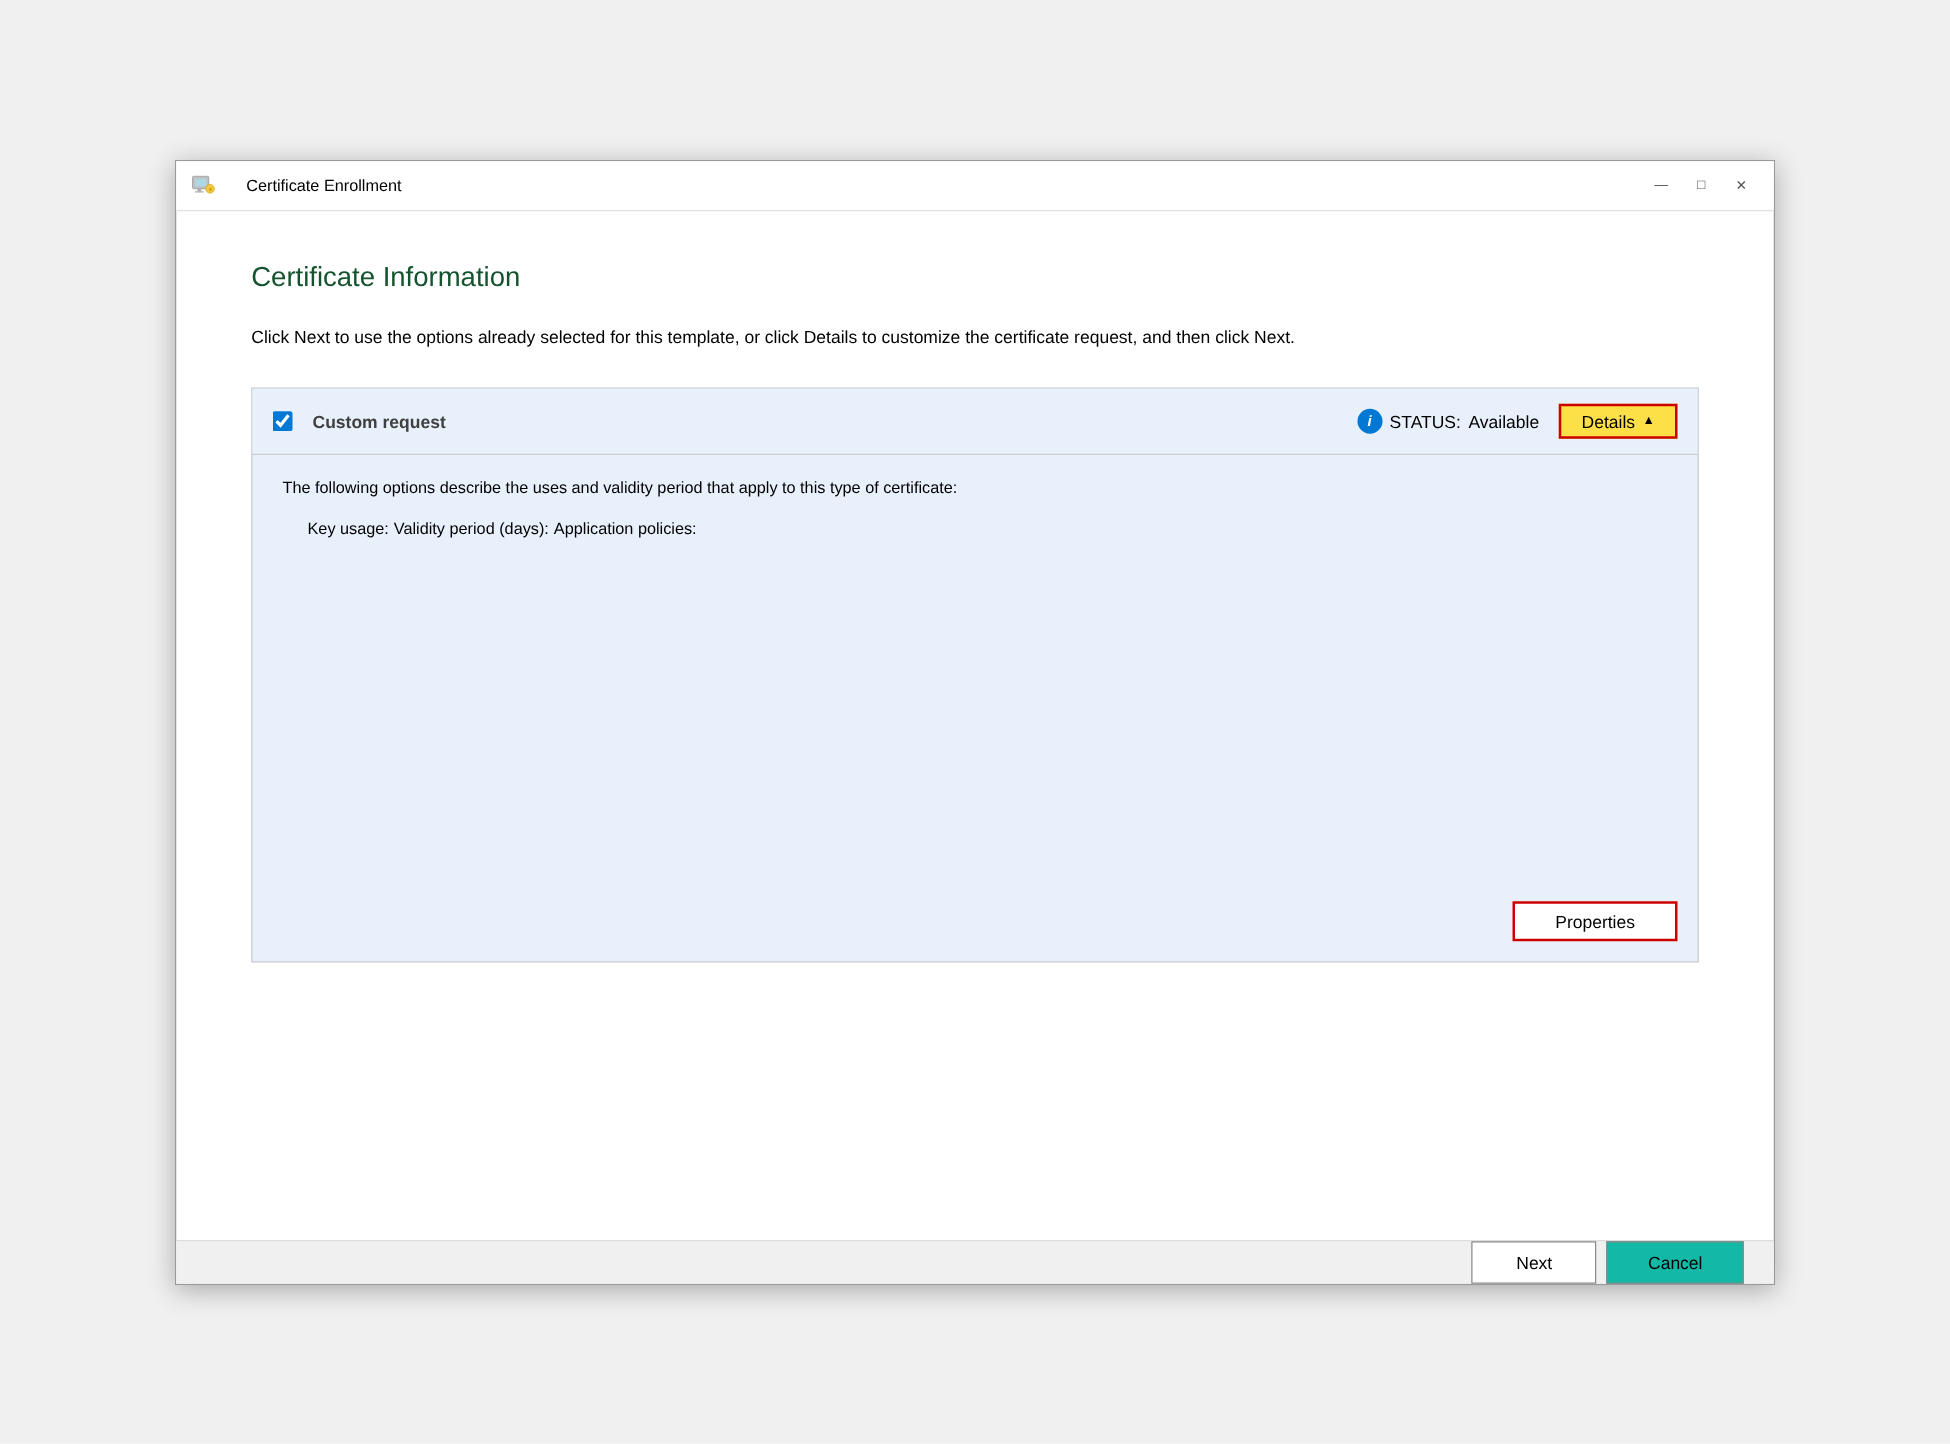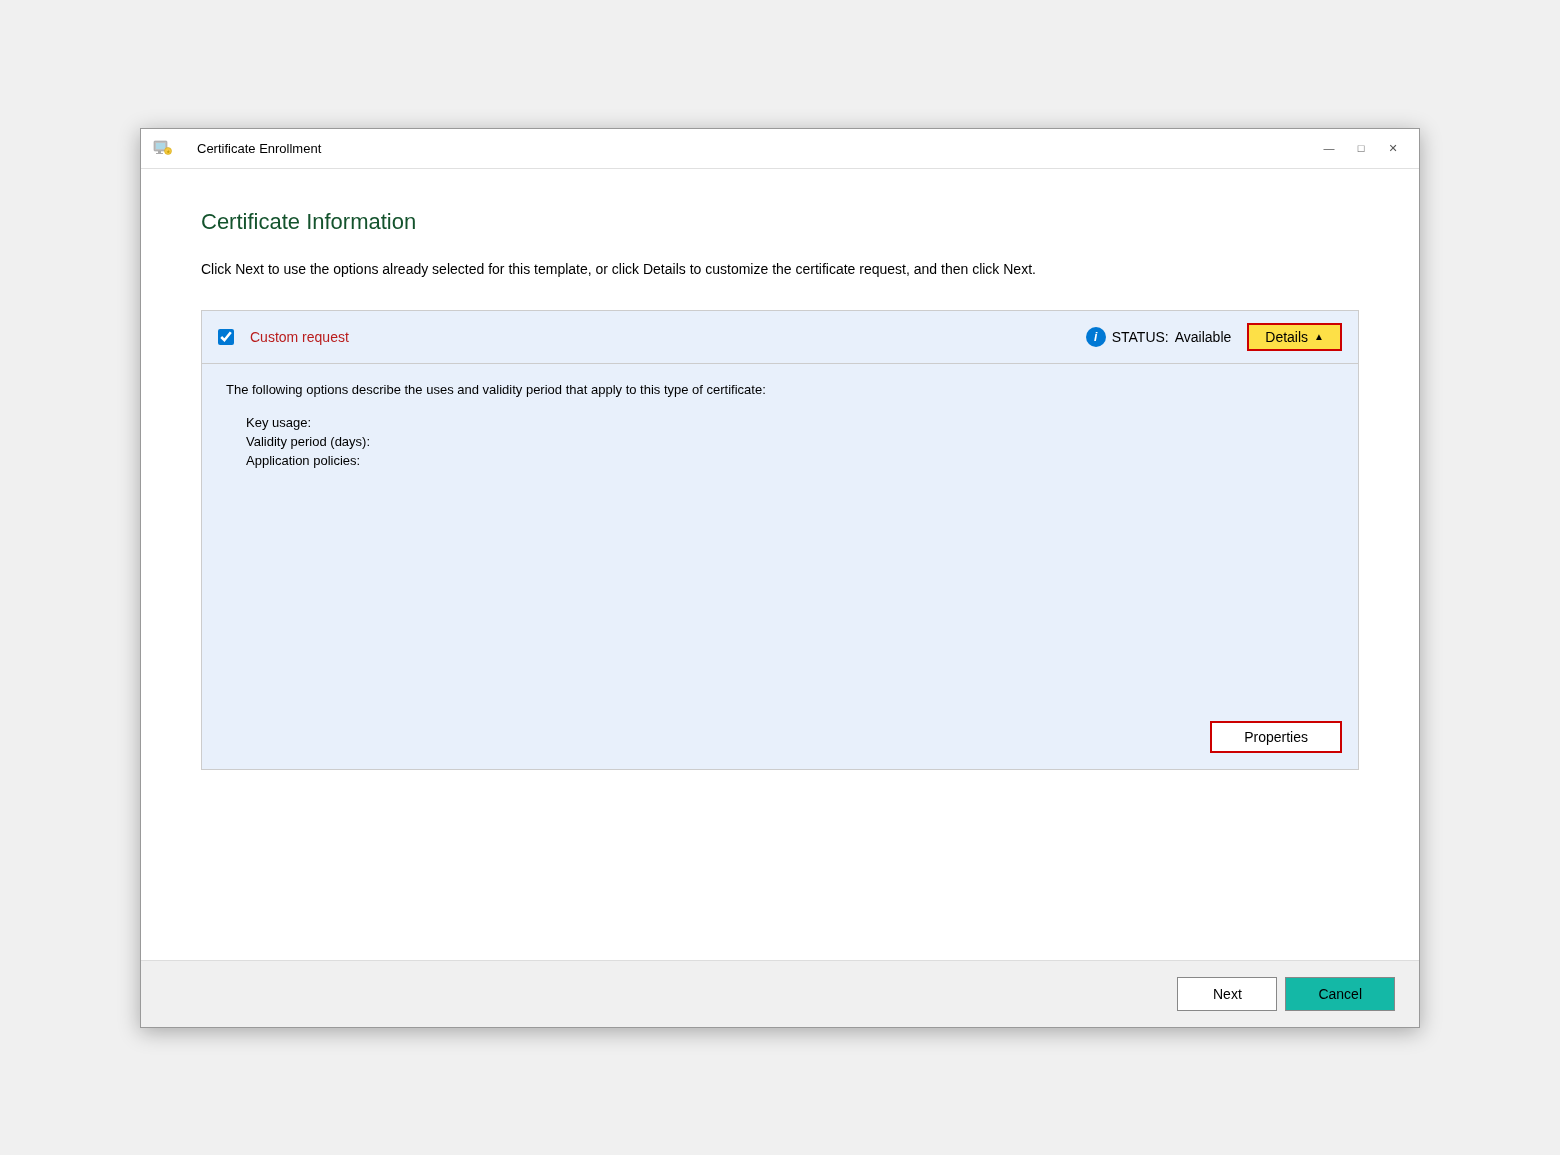--- a/index.html
+++ b/index.html
@@ -117,22 +117,23 @@
 
     .cert-checkbox {
       width: 16px;
       height: 16px;
       accent-color: #0078d4;
       cursor: pointer;
     }
 
     .cert-name {
       font-size: 14px;
-      color: #b91c1c;
+      color: #404040;
       flex: 1;
+      font-weight: bold;
     }
 
     .status-area {
       display: flex;
       align-items: center;
       gap: 6px;
       margin-right: auto;
     }
 
     .info-icon {
@@ -185,21 +186,21 @@
 
     .cert-description {
       font-size: 13px;
       color: #000;
       margin-bottom: 16px;
       line-height: 1.5;
     }
 
     .cert-fields {
       display: flex;
-      flex-direction: column;
+      flex-direction: row;
       gap: 4px;
       margin-left: 20px;
     }
 
     .cert-field {
       font-size: 13px;
       color: #000;
     }
 
     .properties-btn {
@@ -210,21 +211,21 @@
       background: #ffffff;
       padding: 6px 32px;
       cursor: pointer;
       font-size: 14px;
       min-width: 110px;
       text-align: center;
     }
 
     .footer {
       background: #f0f0f0;
-      padding: 16px 24px;
+      padding: 0 24px;
       display: flex;
       justify-content: flex-end;
       gap: 8px;
       border-top: 1px solid #ddd;
     }
 
     .footer-btn {
       padding: 8px 32px;
       font-size: 14px;
       cursor: pointer;

